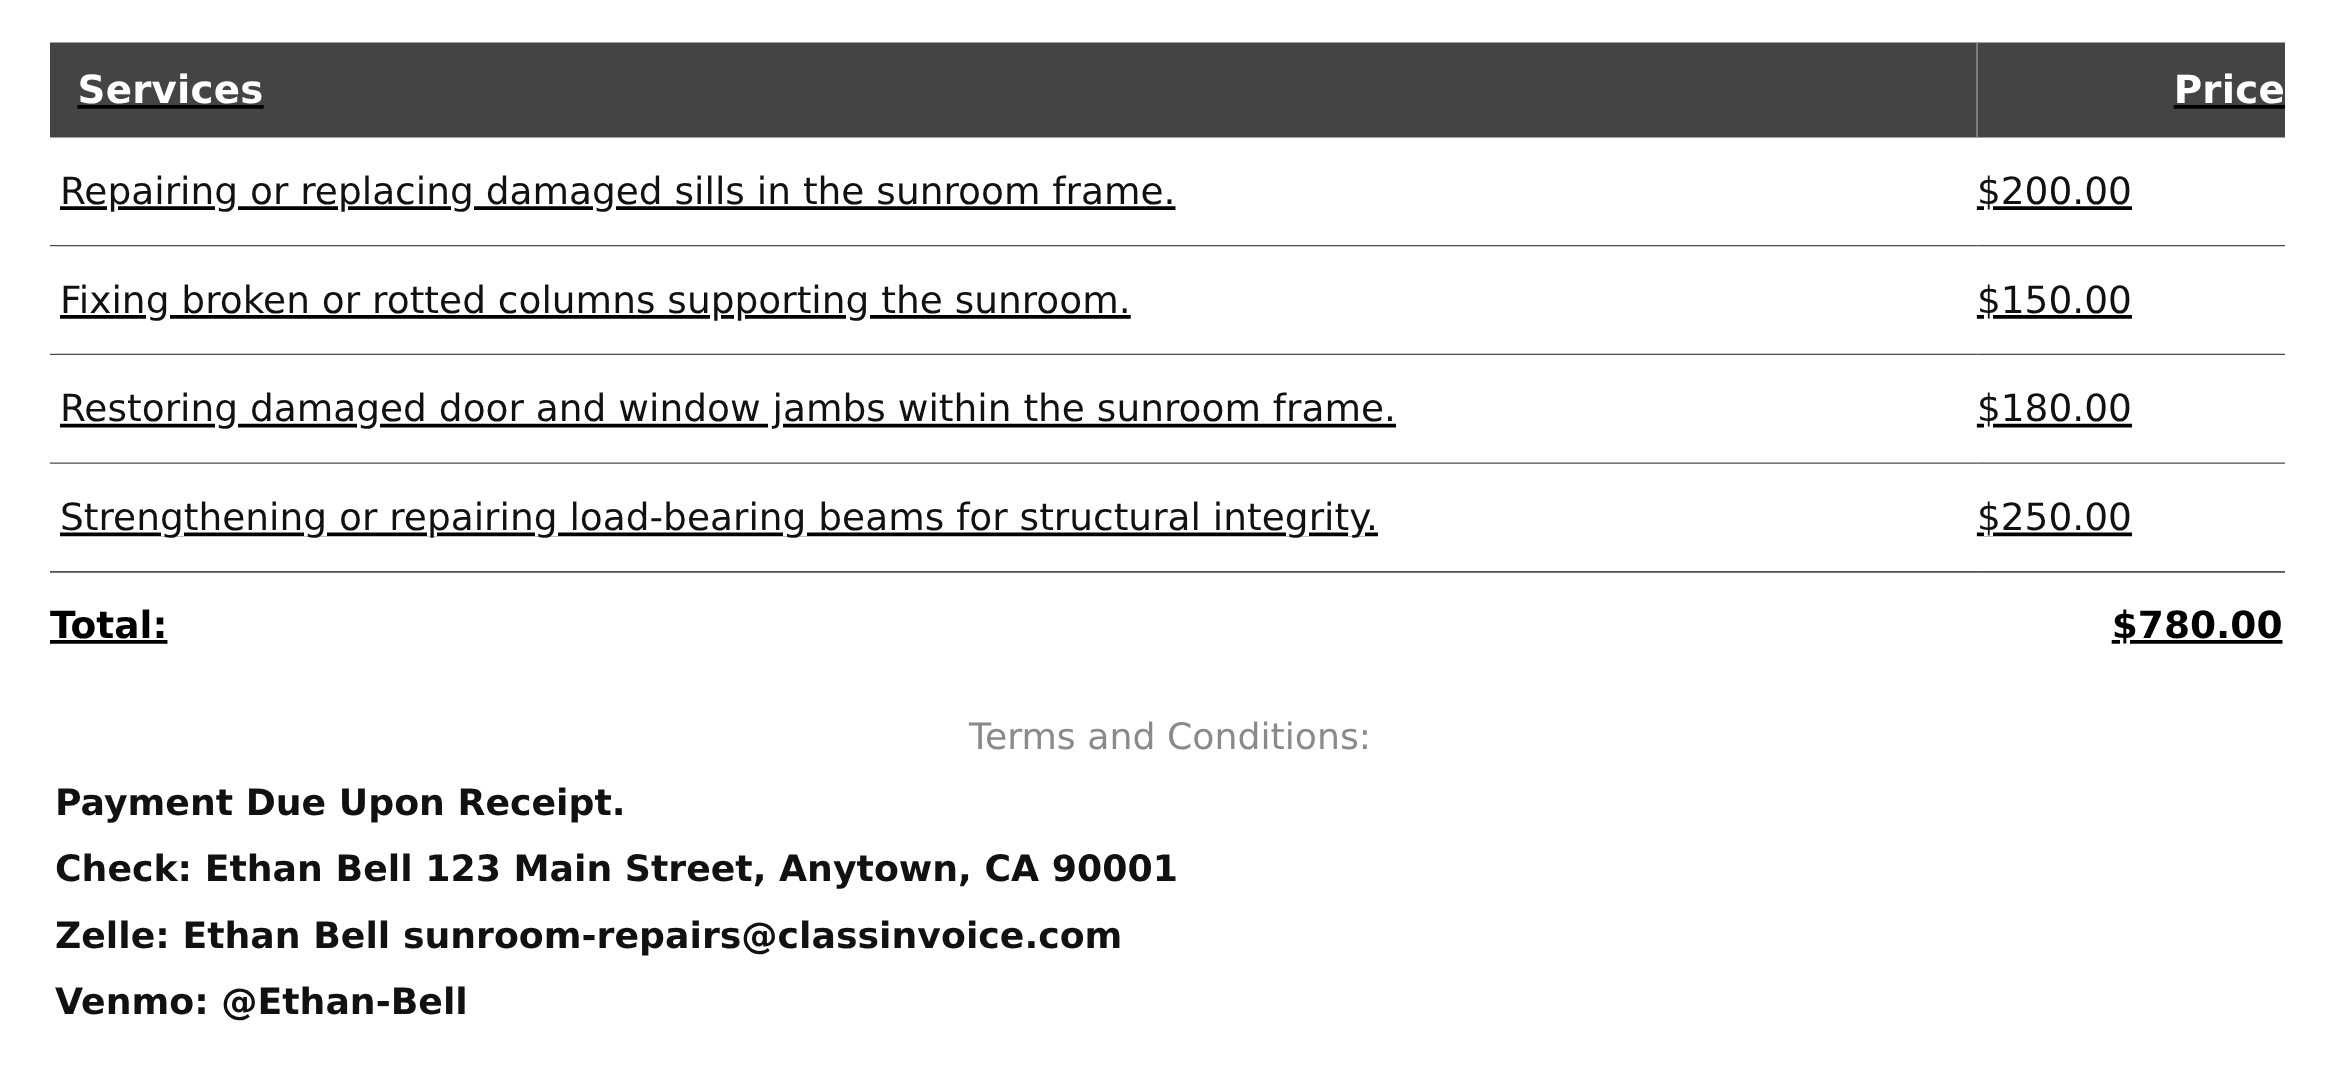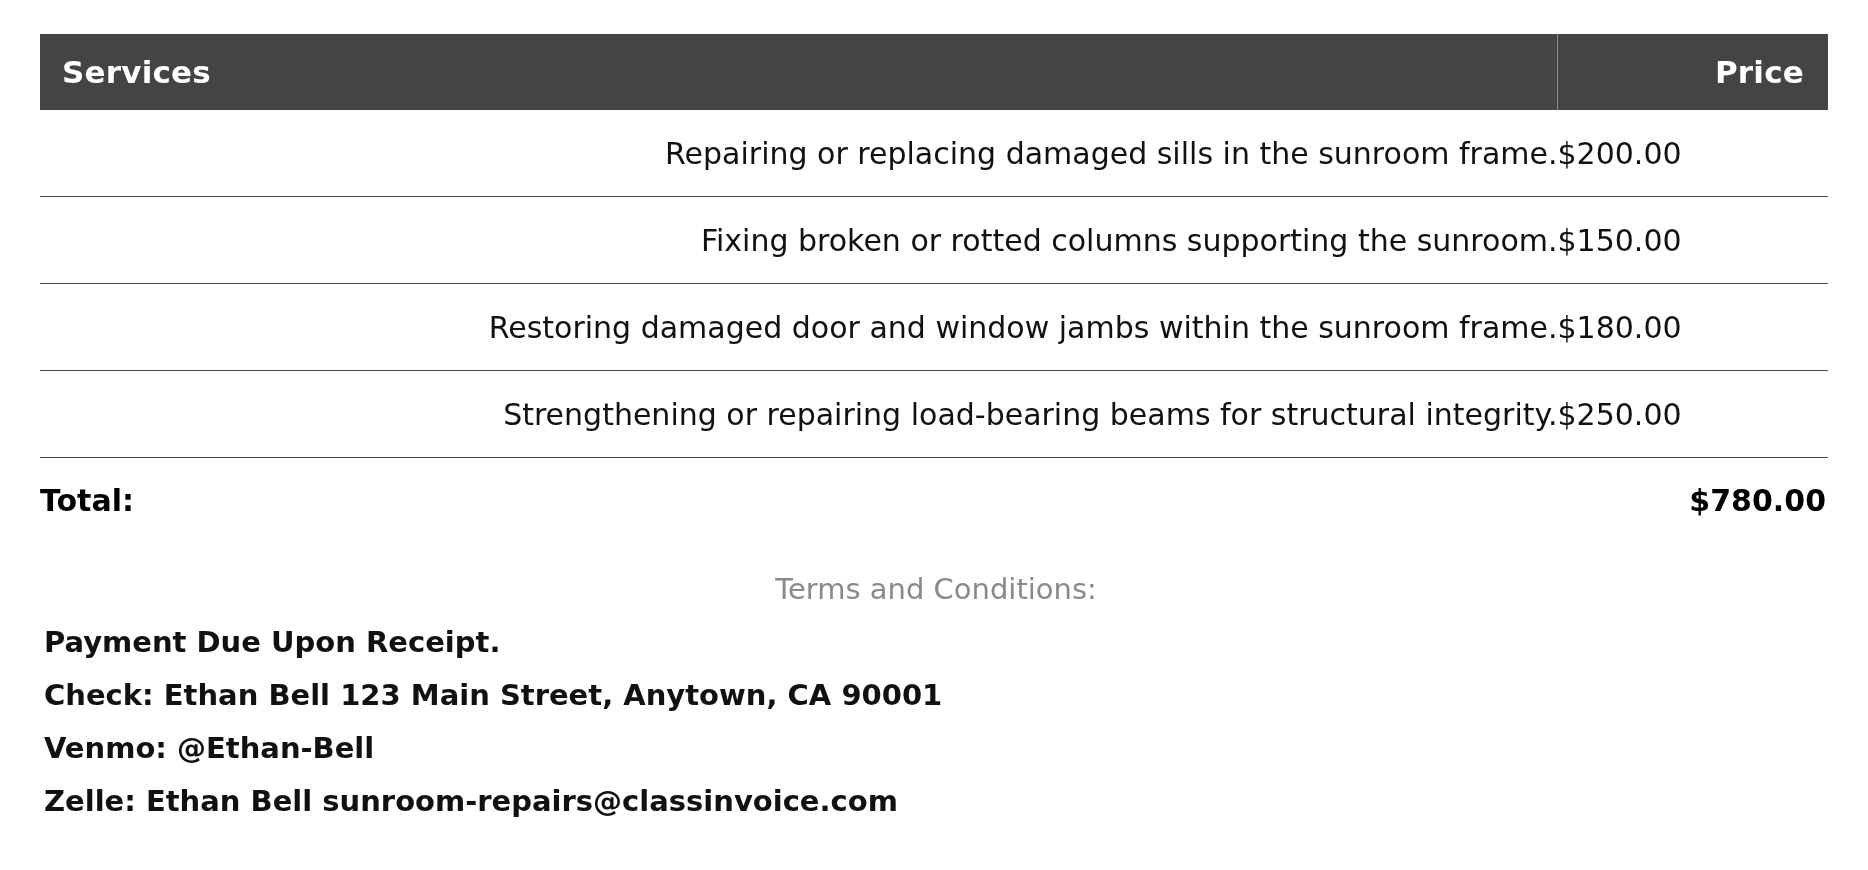--- a/index.html
+++ b/index.html
@@ -18,20 +18,21 @@
     box-sizing: border-box;
     width: 1868px;
     height: 870px;
     padding: 34px 40px 0 40px;
   }
   
   .invoice-table {
     width: 1788px;
     border-collapse: collapse;
     table-layout: fixed;
+    text-decoration: underline;
   }
   .invoice-table th,
   .invoice-table td {
     padding: 0;
     vertical-align: middle;
   }
   thead tr {
     background: #444444;
     color: #ffffff;
   }
@@ -41,34 +42,33 @@
     font-weight: bold;
     letter-spacing: 0.2px;
   }
   th.col-service {
     text-align: left;
     padding-left: 22px;
     border-right: 1px solid #8d8d8d;
   }
   th.col-price {
     text-align: right;
-    padding-right: 24px;
     width: 246px;
   }
   tbody tr {
     border-bottom: 1.6px solid #4a4a4a;
   }
   tbody td {
     height: 86px;
     font-size: 30px;
     font-weight: 400;
     color: #111111;
   }
   td.cell-service {
-    text-align: right;
+    text-align: left;
     padding-left: 8px;
     margin-top: 21px;
   }
   td.cell-price {
     text-align: left;
     padding-right: 2px;
     white-space: nowrap;
   }
   tfoot tr {
     border-bottom: none;
@@ -141,17 +141,17 @@
         <td class="total-label">Total:</td>
         <td class="total-value">$780.00</td>
       </tr>
     </tfoot>
   </table>
 
   <div class="terms">
     <div class="terms-title">Terms and Conditions:</div>
     <div class="terms-line">Payment Due Upon Receipt.</div>
     <div class="terms-line">Check: Ethan Bell 123 Main Street, Anytown, CA 90001</div>
+    <div class="terms-line">Zelle: Ethan Bell sunroom-repairs@classinvoice.com</div>
     <div class="terms-line">Venmo: @Ethan-Bell</div>
-    <div class="terms-line">Zelle: Ethan Bell sunroom-repairs@classinvoice.com</div>
   </div>
 
 </div>
 
 </body></html>

